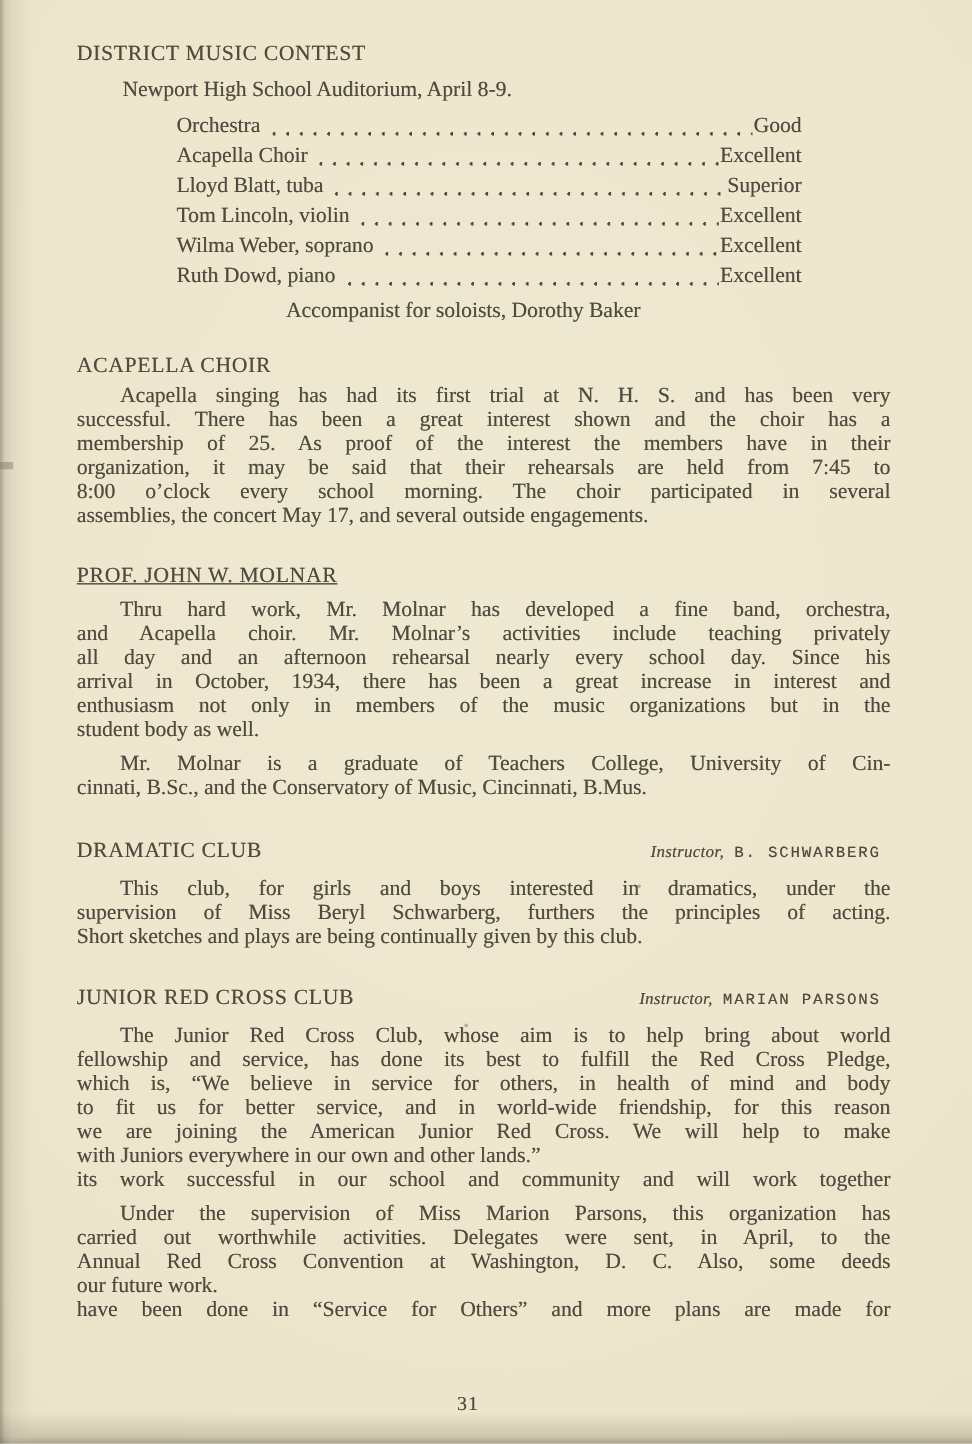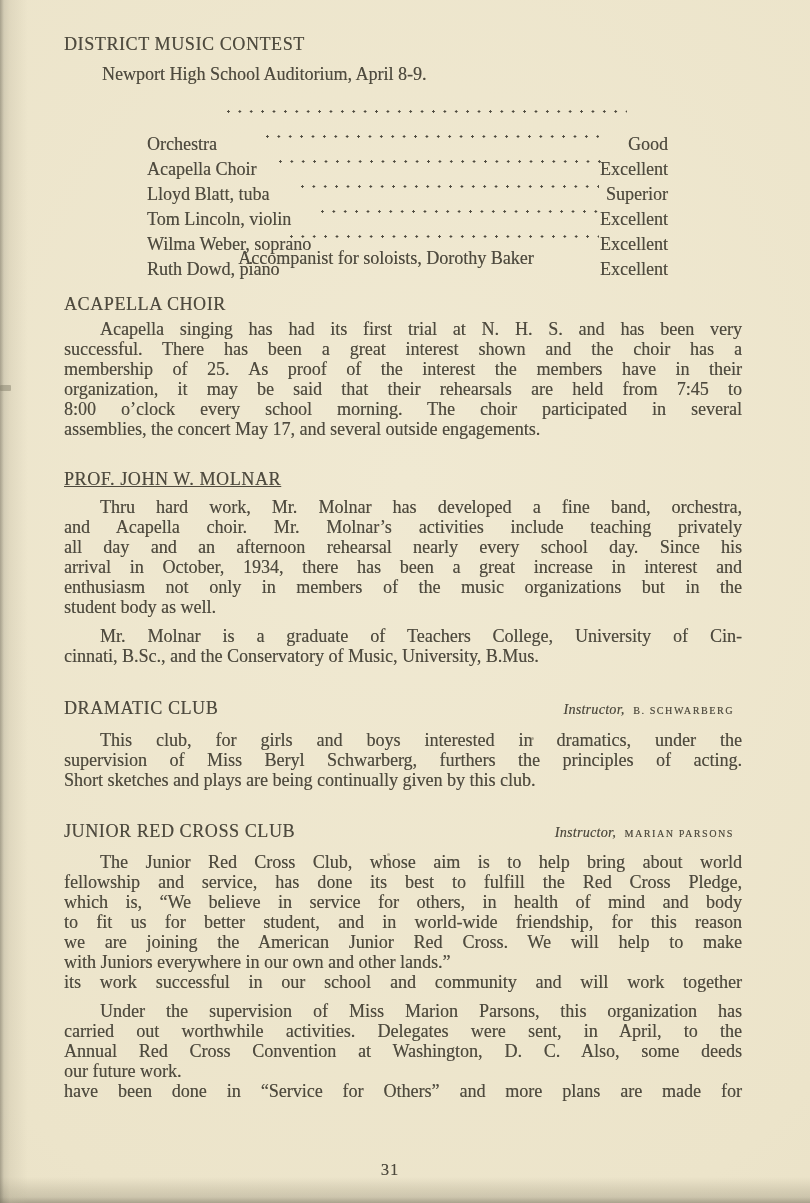--- a/index.html
+++ b/index.html
@@ -26,21 +26,21 @@
   }
   .sec-title {
     font-size: 18px;
     letter-spacing: 0.6px;
     line-height: 20px;
     white-space: nowrap;
   }
   .subtitle { margin: 10px 0 0 38px; }
   .results { margin: 10px 0 0 83px; width: 521px; }
   .result-row { display: flex; align-items: baseline; height: 25px; }
-  .result-entry { white-space: nowrap; margin-top: 40px; }
+  .result-entry { white-space: nowrap; }
   .result-dots {
     flex: 1;
     align-self: stretch;
     margin: 0 1px 0 10px;
     background-image: radial-gradient(circle 1.3px at 1.5px center, #4e4a3e 97%, rgba(0,0,0,0) 100%);
     background-size: 11.4px 3px;
     background-repeat: repeat-x;
     background-position: left bottom 6px;
   }
   .result-rating { white-space: nowrap; }
@@ -50,21 +50,21 @@
   .jline.first { padding-left: 36px; }
   .jline.last { text-align-last: left; }
   .head-row {
     display: flex;
     align-items: baseline;
     justify-content: space-between;
     width: 678px;
   }
   .instructor { white-space: nowrap; padding-right: 8px; font-size: 14px; }
   .instructor-label { font-style: italic; letter-spacing: 0.3px; margin-top: 35px; }
-  .instructor-name { letter-spacing: 1.6px; margin-left: 5px; font-size: 10px; }
+  .instructor-name { letter-spacing: 1.6px; margin-left: 5px; font-size: 13px; font-family: Liberation Mono, monospace; }
   .m-t-26 { margin-top: 26px; }
   .m-t-30 { margin-top: 30px; text-decoration: underline; }
   .m-t-31 { margin-top: 31px; }
   .m-t-32 { margin-top: 32px; }
   .m-t-5  { margin-top: 5px; }
   .m-t-8  { margin-top: 8px; }
   .m-t-9  { margin-top: 9px; }
   .page-number {
     position: absolute;
     bottom: 23px;
@@ -144,21 +144,21 @@
   <div class="para m-t-8">
     <div class="jline first">Thru hard work, Mr. Molnar has developed a fine band, orchestra,</div>
     <div class="jline">and Acapella choir. Mr. Molnar’s activities include teaching privately</div>
     <div class="jline">all day and an afternoon rehearsal nearly every school day. Since his</div>
     <div class="jline">arrival in October, 1934, there has been a great increase in interest and</div>
     <div class="jline">enthusiasm not only in members of the music organizations but in the</div>
     <div class="jline last">student body as well.</div>
   </div>
   <div class="para m-t-9">
     <div class="jline first">Mr. Molnar is a graduate of Teachers College, University of Cin-</div>
-    <div class="jline last">cinnati, B.Sc., and the Conservatory of Music, University, B.Mus.</div>
+    <div class="jline last">cinnati, B.Sc., and the Conservatory of Music, Cincinnati, B.Mus.</div>
   </div>
 
   <div class="head-row m-t-32">
     <span class="sec-title">DRAMATIC CLUB</span>
     <span class="instructor">
       <span class="instructor-label">Instructor,</span>
       <span class="instructor-name">B. SCHWARBERG</span>
     </span>
   </div>
   <div class="para m-t-9">
@@ -171,21 +171,21 @@
     <span class="sec-title">JUNIOR RED CROSS CLUB</span>
     <span class="instructor">
       <span class="instructor-label">Instructor,</span>
       <span class="instructor-name">MARIAN PARSONS</span>
     </span>
   </div>
   <div class="para m-t-8">
     <div class="jline first">The Junior Red Cross Club, whose aim is to help bring about world</div>
     <div class="jline">fellowship and service, has done its best to fulfill the Red Cross Pledge,</div>
     <div class="jline">which is, “We believe in service for others, in health of mind and body</div>
-    <div class="jline">to fit us for better student, and in world-wide friendship, for this reason</div>
+    <div class="jline">to fit us for better service, and in world-wide friendship, for this reason</div>
     <div class="jline">we are joining the American Junior Red Cross. We will help to make</div>
     <div class="jline last">with Juniors everywhere in our own and other lands.”</div>
     <div class="jline">its work successful in our school and community and will work together</div>
   </div>
   <div class="para m-t-9">
     <div class="jline first">Under the supervision of Miss Marion Parsons, this organization has</div>
     <div class="jline">carried out worthwhile activities. Delegates were sent, in April, to the</div>
     <div class="jline">Annual Red Cross Convention at Washington, D. C. Also, some deeds</div>
     <div class="jline last">our future work.</div>
     <div class="jline">have been done in “Service for Others” and more plans are made for</div>

